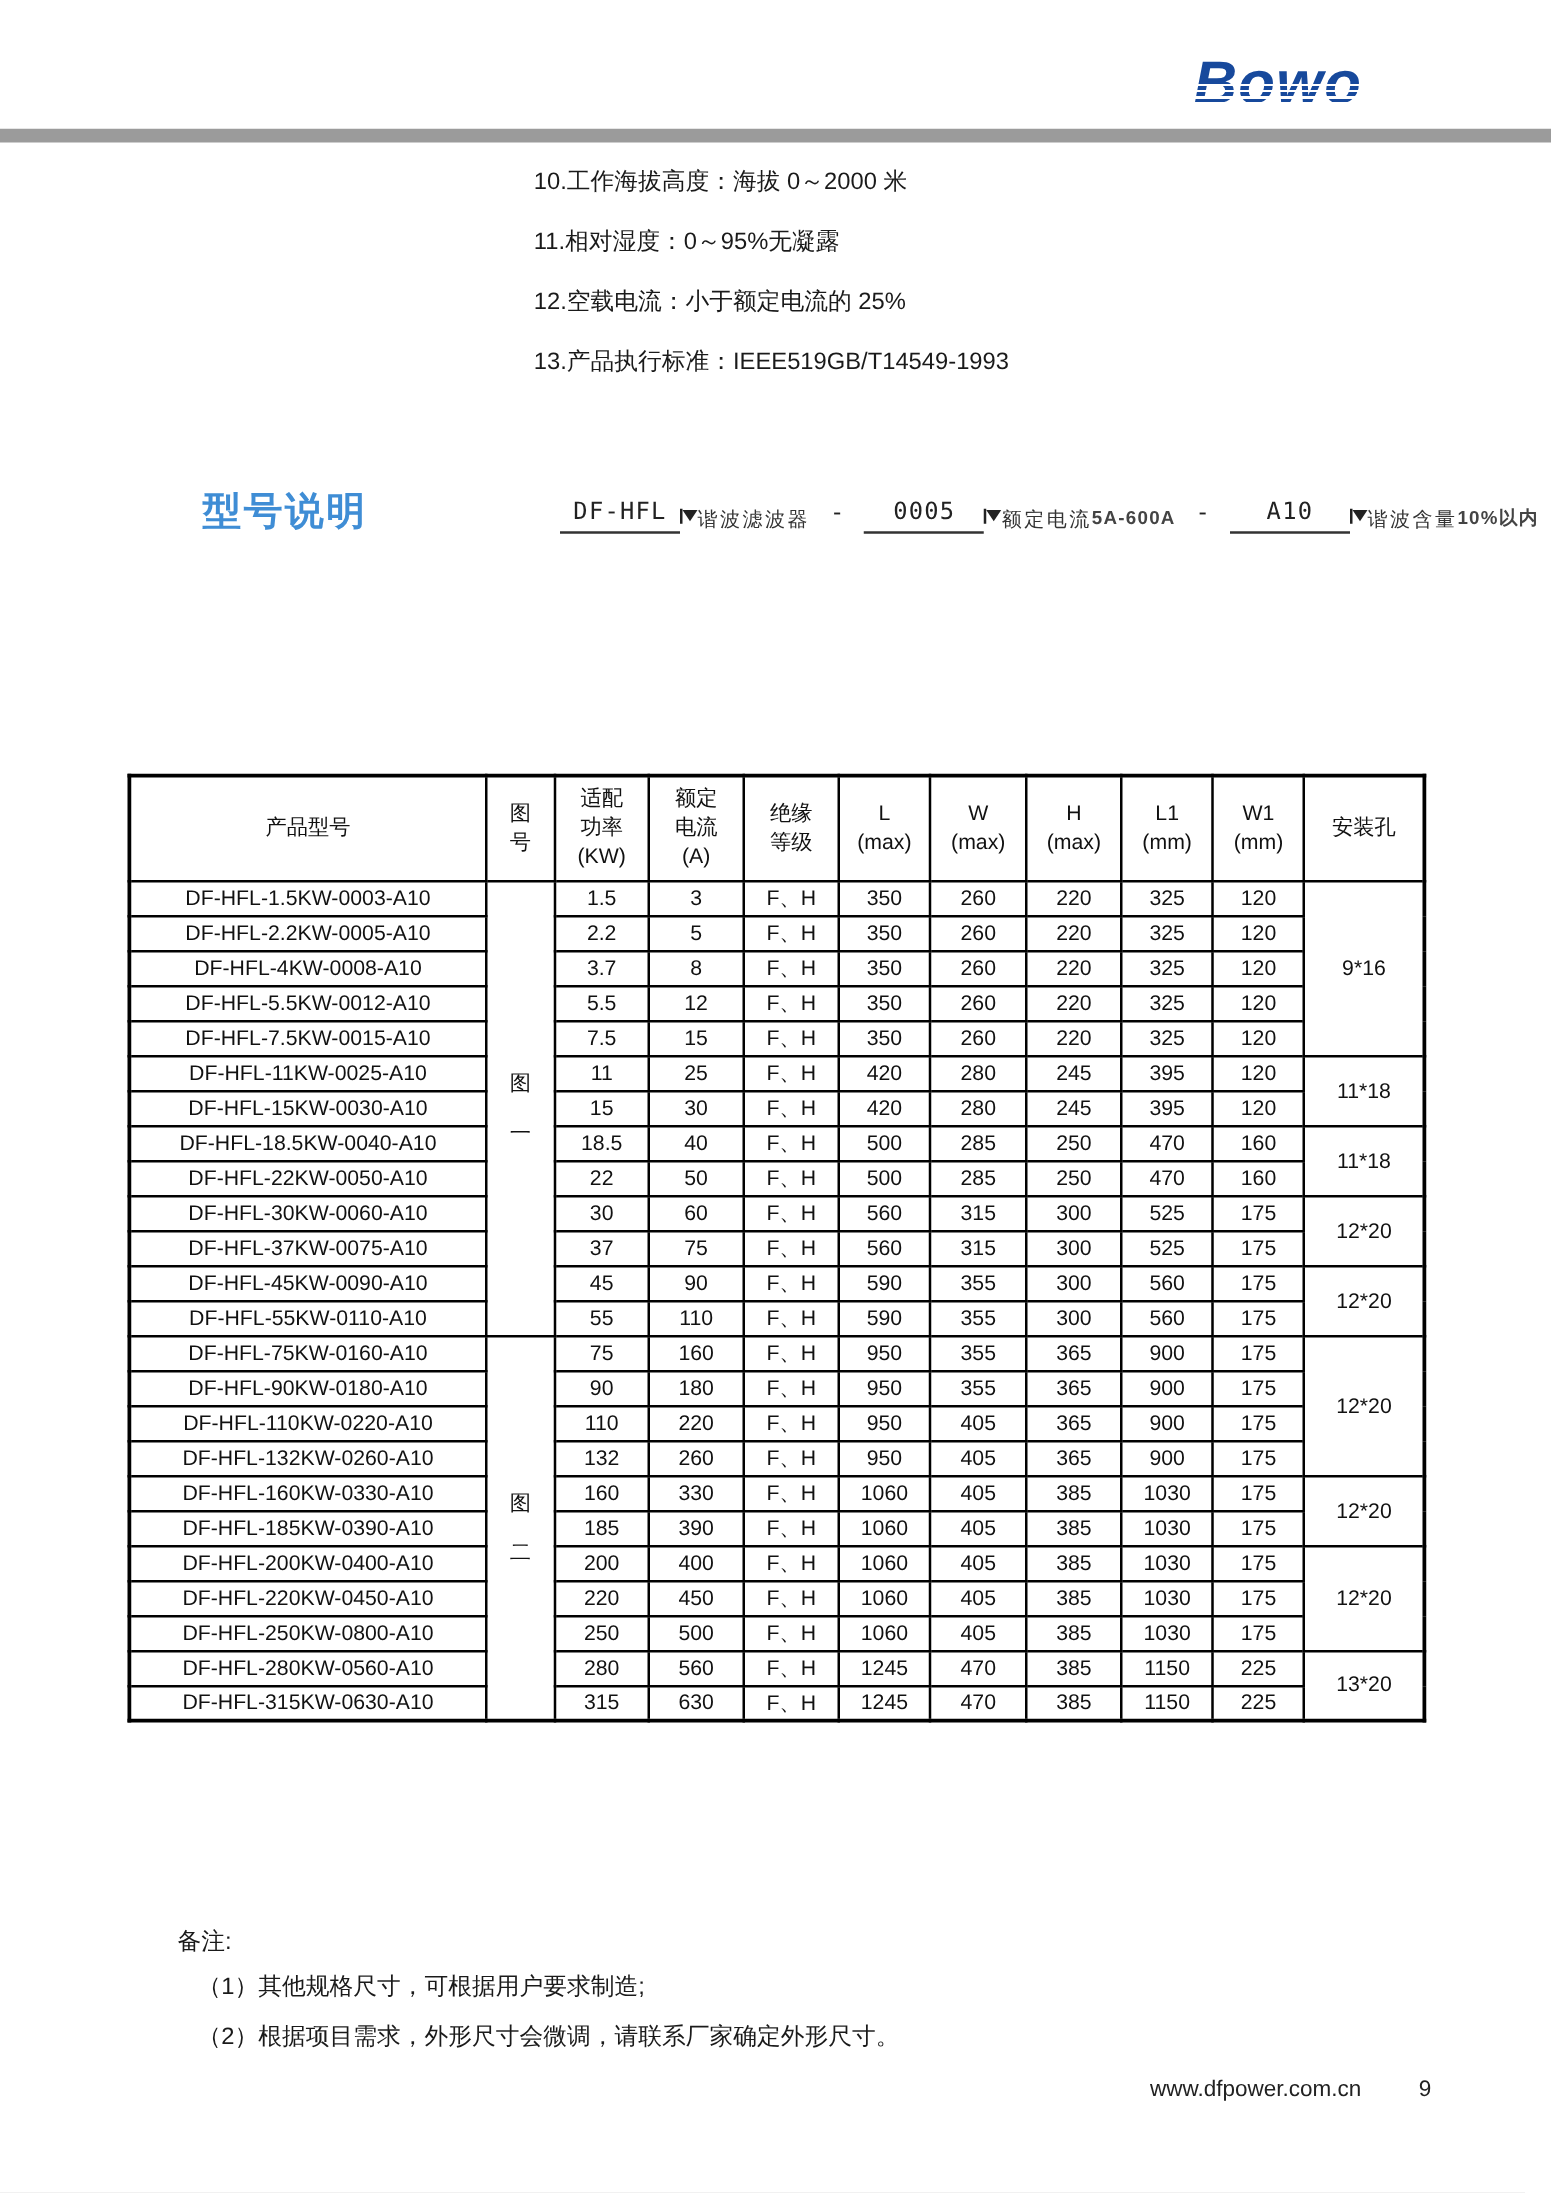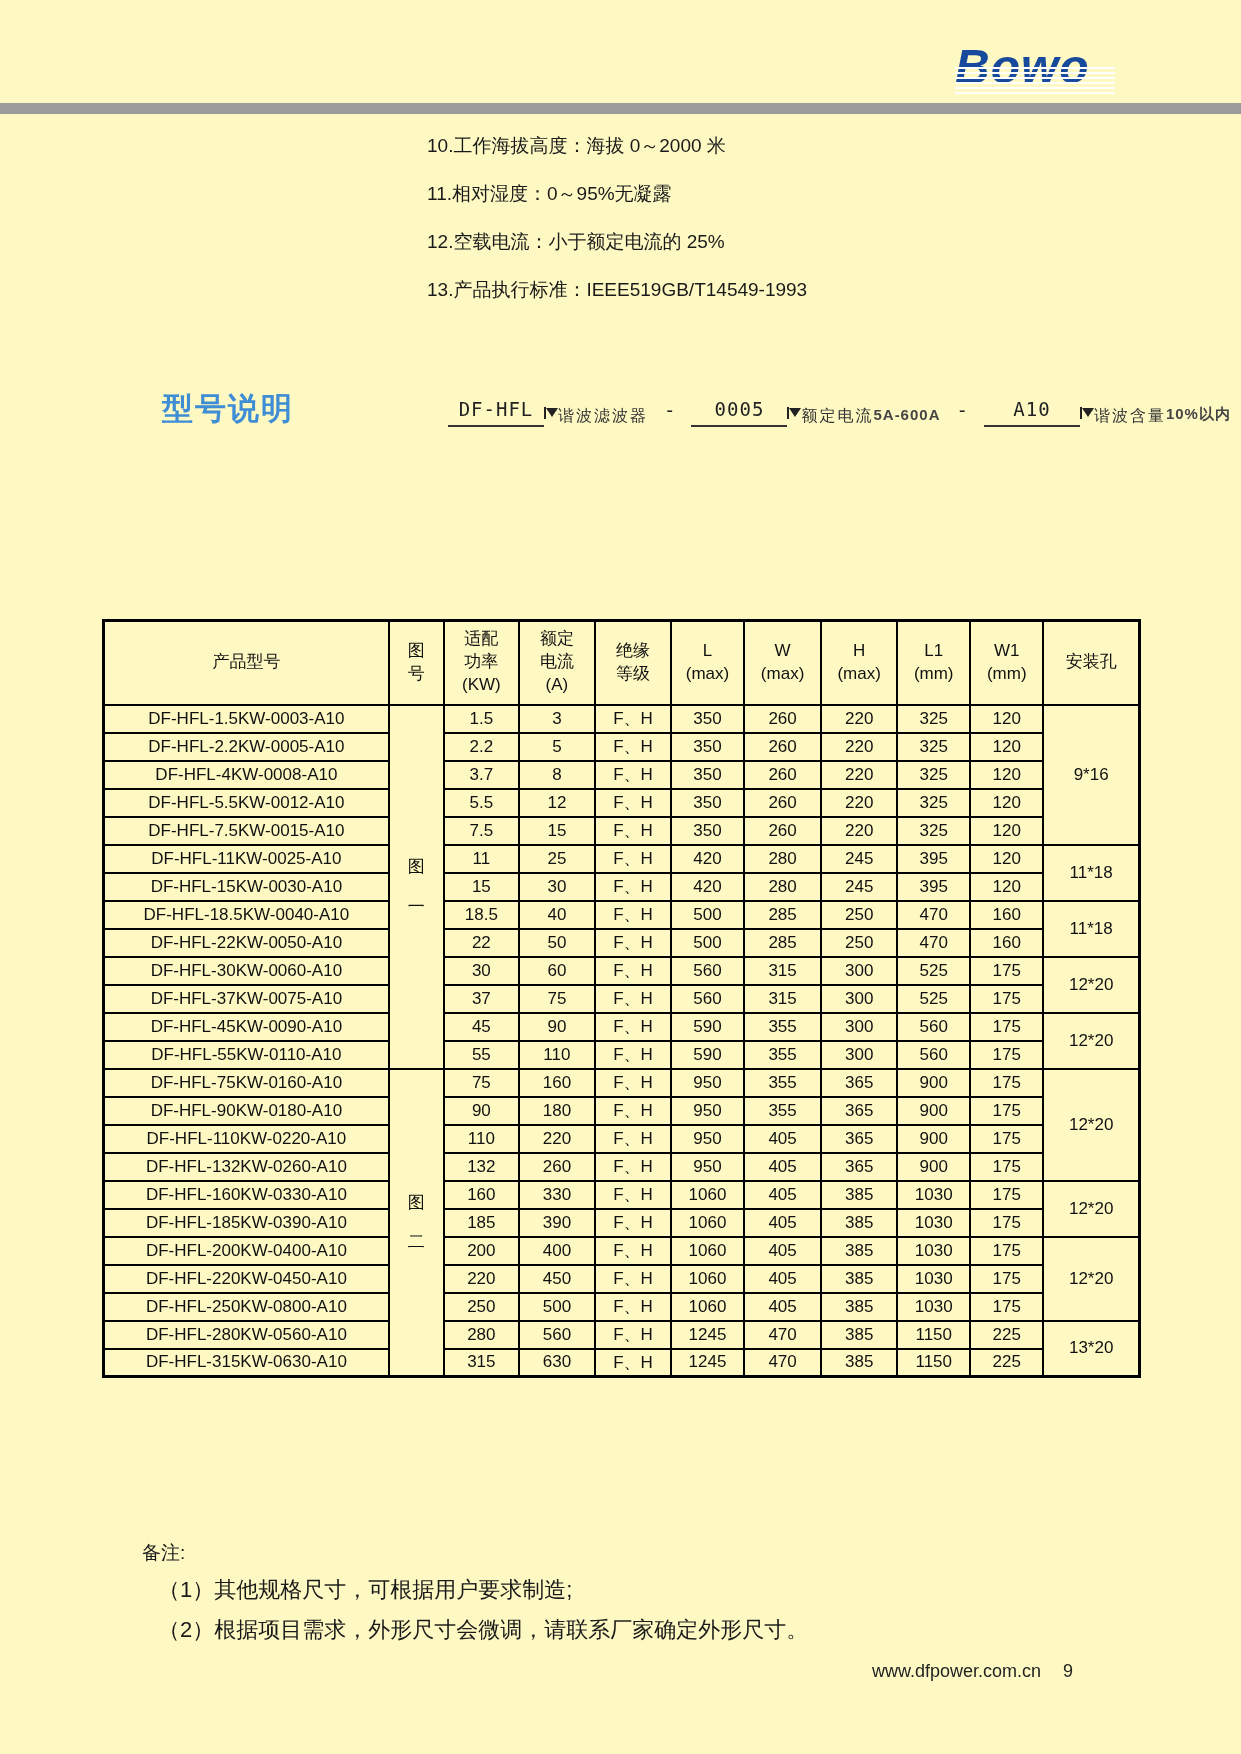--- a/index.html
+++ b/index.html
@@ -1,21 +1,21 @@
 <!DOCTYPE html>
 <html><head>
 <meta charset="utf-8">
 <style>
   * { box-sizing: border-box; }
   html, body { margin: 0; padding: 0; background: #e8e8e8; }
   .page {
     position: relative;
     width: 1241px; height: 1754px;
     margin: 0 auto;
-    background: #fef9c3;
+    background: #ffffff;
     font-family: "Liberation Sans", sans-serif;
     color: #111;
     overflow: hidden;
   }
 
   
   .logo-wrap { position: absolute; left: 955px; top: 38px; width: 160px; height: 62px; }
   .logo-text {
     font-family: "Liberation Sans", sans-serif;
     font-size: 48px; font-weight: bold; font-style: italic;
@@ -61,25 +61,25 @@
     text-align: center; vertical-align: middle;
     padding: 0; overflow: hidden;
   }
   .sel-table thead tr { height: 84px; }
   .sel-table tbody tr { height: 28px; }
   .sel-table th { font-weight: normal; white-space: pre-line; line-height: 1.35; font-size: 17px; }
   .fig-cell { white-space: pre-line; line-height: 2.3; font-size: 17px; }
 
   
   .notes-title { position: absolute; left: 142px; top: 1540px; font-size: 19px; color: #1a1a1a; }
-  .notes { position: absolute; left: 158px; top: 1580px; font-size: 22px; color: #1a1a1a; }
+  .notes { position: absolute; left: 158px; top: 1580px; font-size: 19px; color: #1a1a1a; }
   .note-line { height: 19px; line-height: 19px; margin-bottom: 21px; white-space: pre; }
 
   
-  .footer { position: absolute; left: 872px; top: 1661px; font-size: 18px; color: #222; display: flex; }
+  .footer { position: absolute; left: 920px; top: 1661px; font-size: 18px; color: #222; display: flex; gap: 24px; }
   .footer .page-num { margin-left: 22px; }
 </style>
 </head>
 <body>
 
 <div class="page">
 
   <div class="logo-wrap">
     <div class="logo-text">Bowo</div>
     <div class="logo-stripes"></div>

